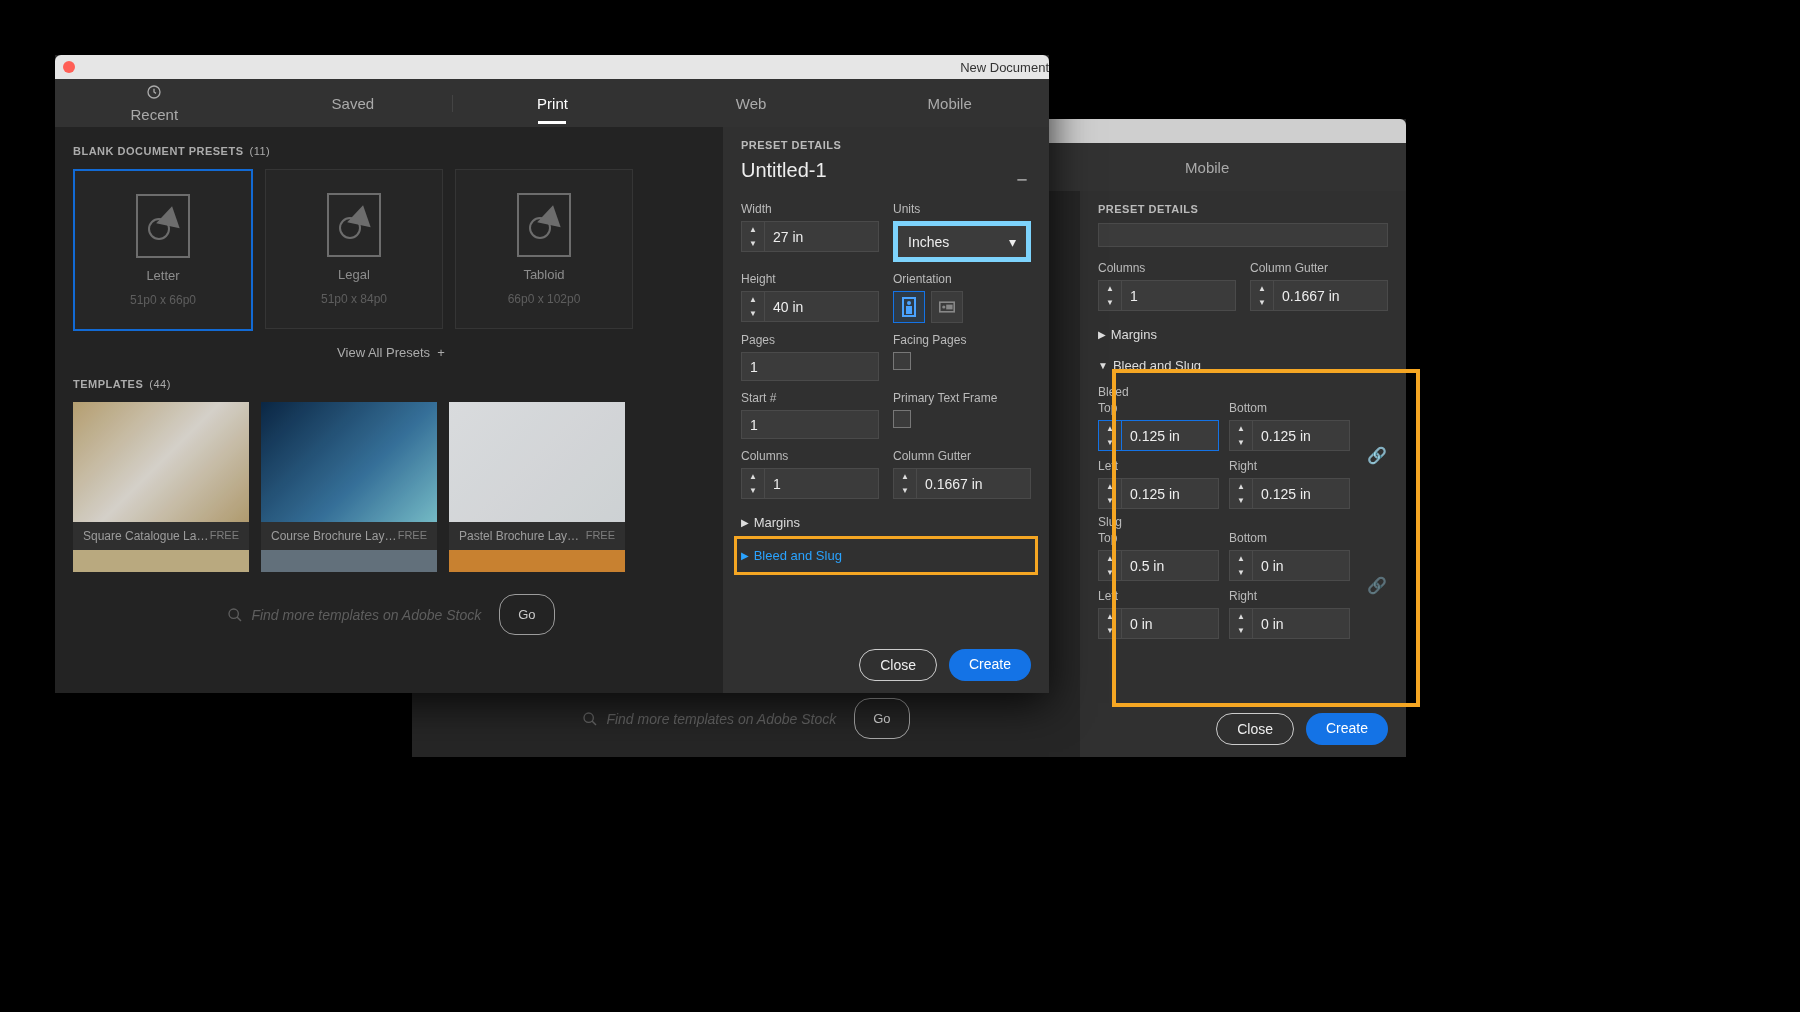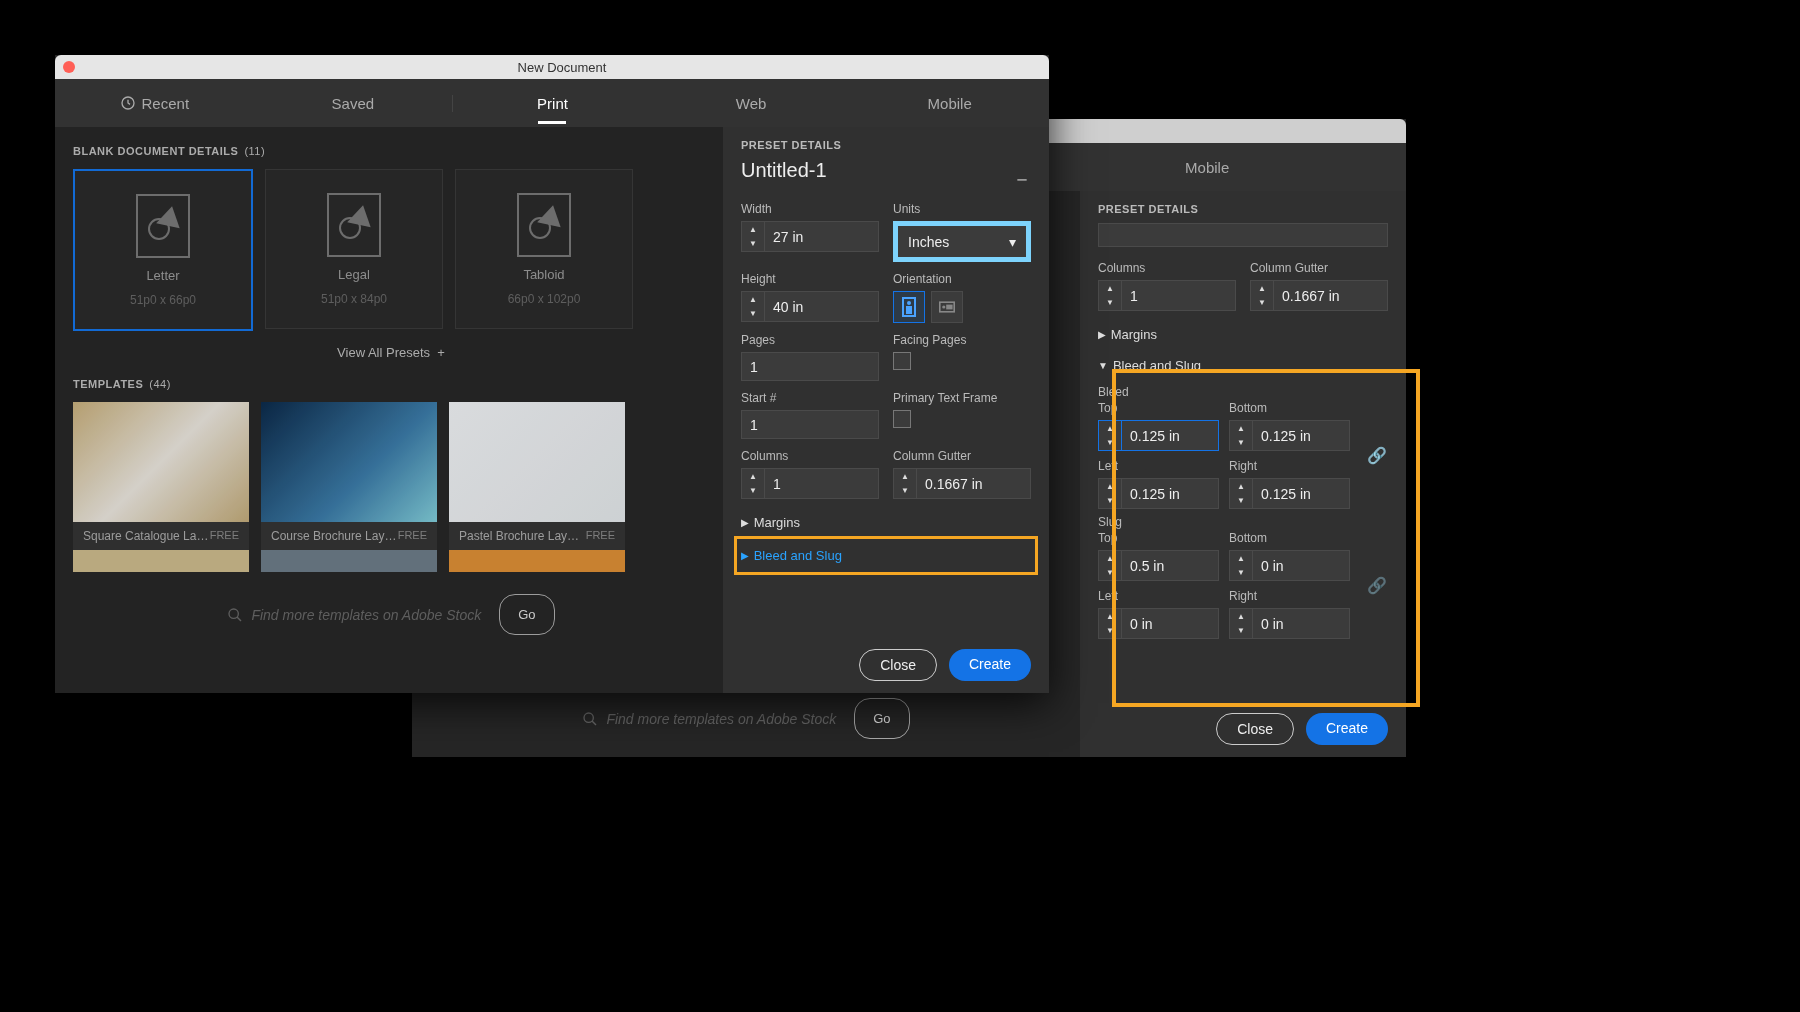--- a/index.html
+++ b/index.html
@@ -1,26 +1,26 @@
 <!DOCTYPE html>
 <html><head>
 <meta charset="utf-8">
 <style>
   html,body{margin:0;padding:0;background:#000;font-family:-apple-system,Helvetica,Arial,sans-serif;color:#ccc;width:1800px;height:1012px;overflow:hidden;}
   .window{position:absolute;background:#262626;box-shadow:0 10px 40px rgba(0,0,0,.8);}
   .win-main{left:55px;top:55px;width:994px;height:638px;}
   .win-back{left:412px;top:119px;width:994px;height:638px;}
   .titlebar{height:24px;background:#e6e6e6;border-top-left-radius:6px;border-top-right-radius:6px;display:flex;align-items:center;position:relative;}
-  .titlebar .title{flex:1;text-align:center;font-size:13px;color:#333;}
+  .titlebar .title{flex:1;text-align:right;font-size:13px;color:#333;}
   .close-dot{width:12px;height:12px;border-radius:50%;background:#ff5f56;margin-left:8px;}
   .tabs{height:48px;background:#323232;display:flex;align-items:center;}
   .tab{flex:1;text-align:center;font-size:15px;color:#aaa;position:relative;cursor:pointer;}
   .tab.active{color:#fff;}
   .tab.active::after{content:'';position:absolute;bottom:-12px;left:50%;transform:translateX(-50%);width:28px;height:3px;background:#fff;}
-  .tab.recent{display:flex;align-items:center;justify-content:center;gap:6px;}
+  .tab.recent{display:flex;align-items:center;justify-content:center;gap:6px;flex-direction:column;}
   .body{display:flex;height:calc(100% - 72px);}
   .left-area{flex:1;overflow:hidden;padding:18px 14px 0 18px;position:relative;}
   .right-panel{width:290px;background:#303030;padding:12px 18px 0 18px;display:flex;flex-direction:column;position:relative;}
   .section-label{font-size:11px;letter-spacing:.5px;color:#bbb;font-weight:600;}
   .section-row{display:flex;align-items:center;gap:6px;margin-bottom:12px;}
   .preset-cards{display:flex;gap:12px;margin-bottom:14px;}
   .preset-card{width:176px;height:158px;border:1px solid #3a3a3a;background:#2a2a2a;display:flex;flex-direction:column;align-items:center;justify-content:center;gap:10px;cursor:pointer;}
   .preset-card.selected{border:2px solid #1473e6;}
   .preset-icon{width:50px;height:60px;border:2px solid #777;position:relative;}
   .preset-icon::before{content:'';position:absolute;left:10px;top:22px;width:18px;height:18px;border:2px solid #777;border-radius:50%;}
@@ -258,21 +258,21 @@
       <span>Recent</span>
     </div>
     <div class="tab" style="border-right:1px solid #444;">Saved</div>
     <div class="tab active">Print</div>
     <div class="tab">Web</div>
     <div class="tab">Mobile</div>
   </div>
   <div class="body">
     <div class="left-area">
       <div class="section-row">
-        <span class="section-label">BLANK DOCUMENT DETAILS</span>
+        <span class="section-label">BLANK DOCUMENT PRESETS</span>
         <span class="section-label" style="font-weight:400;">(11)</span>
       </div>
       <div class="preset-cards">
         <div class="preset-card selected">
           <div class="preset-icon"></div>
           <div class="preset-name">Letter</div>
           <div class="preset-dim">51p0 x 66p0</div>
         </div>
         <div class="preset-card">
           <div class="preset-icon"></div>

